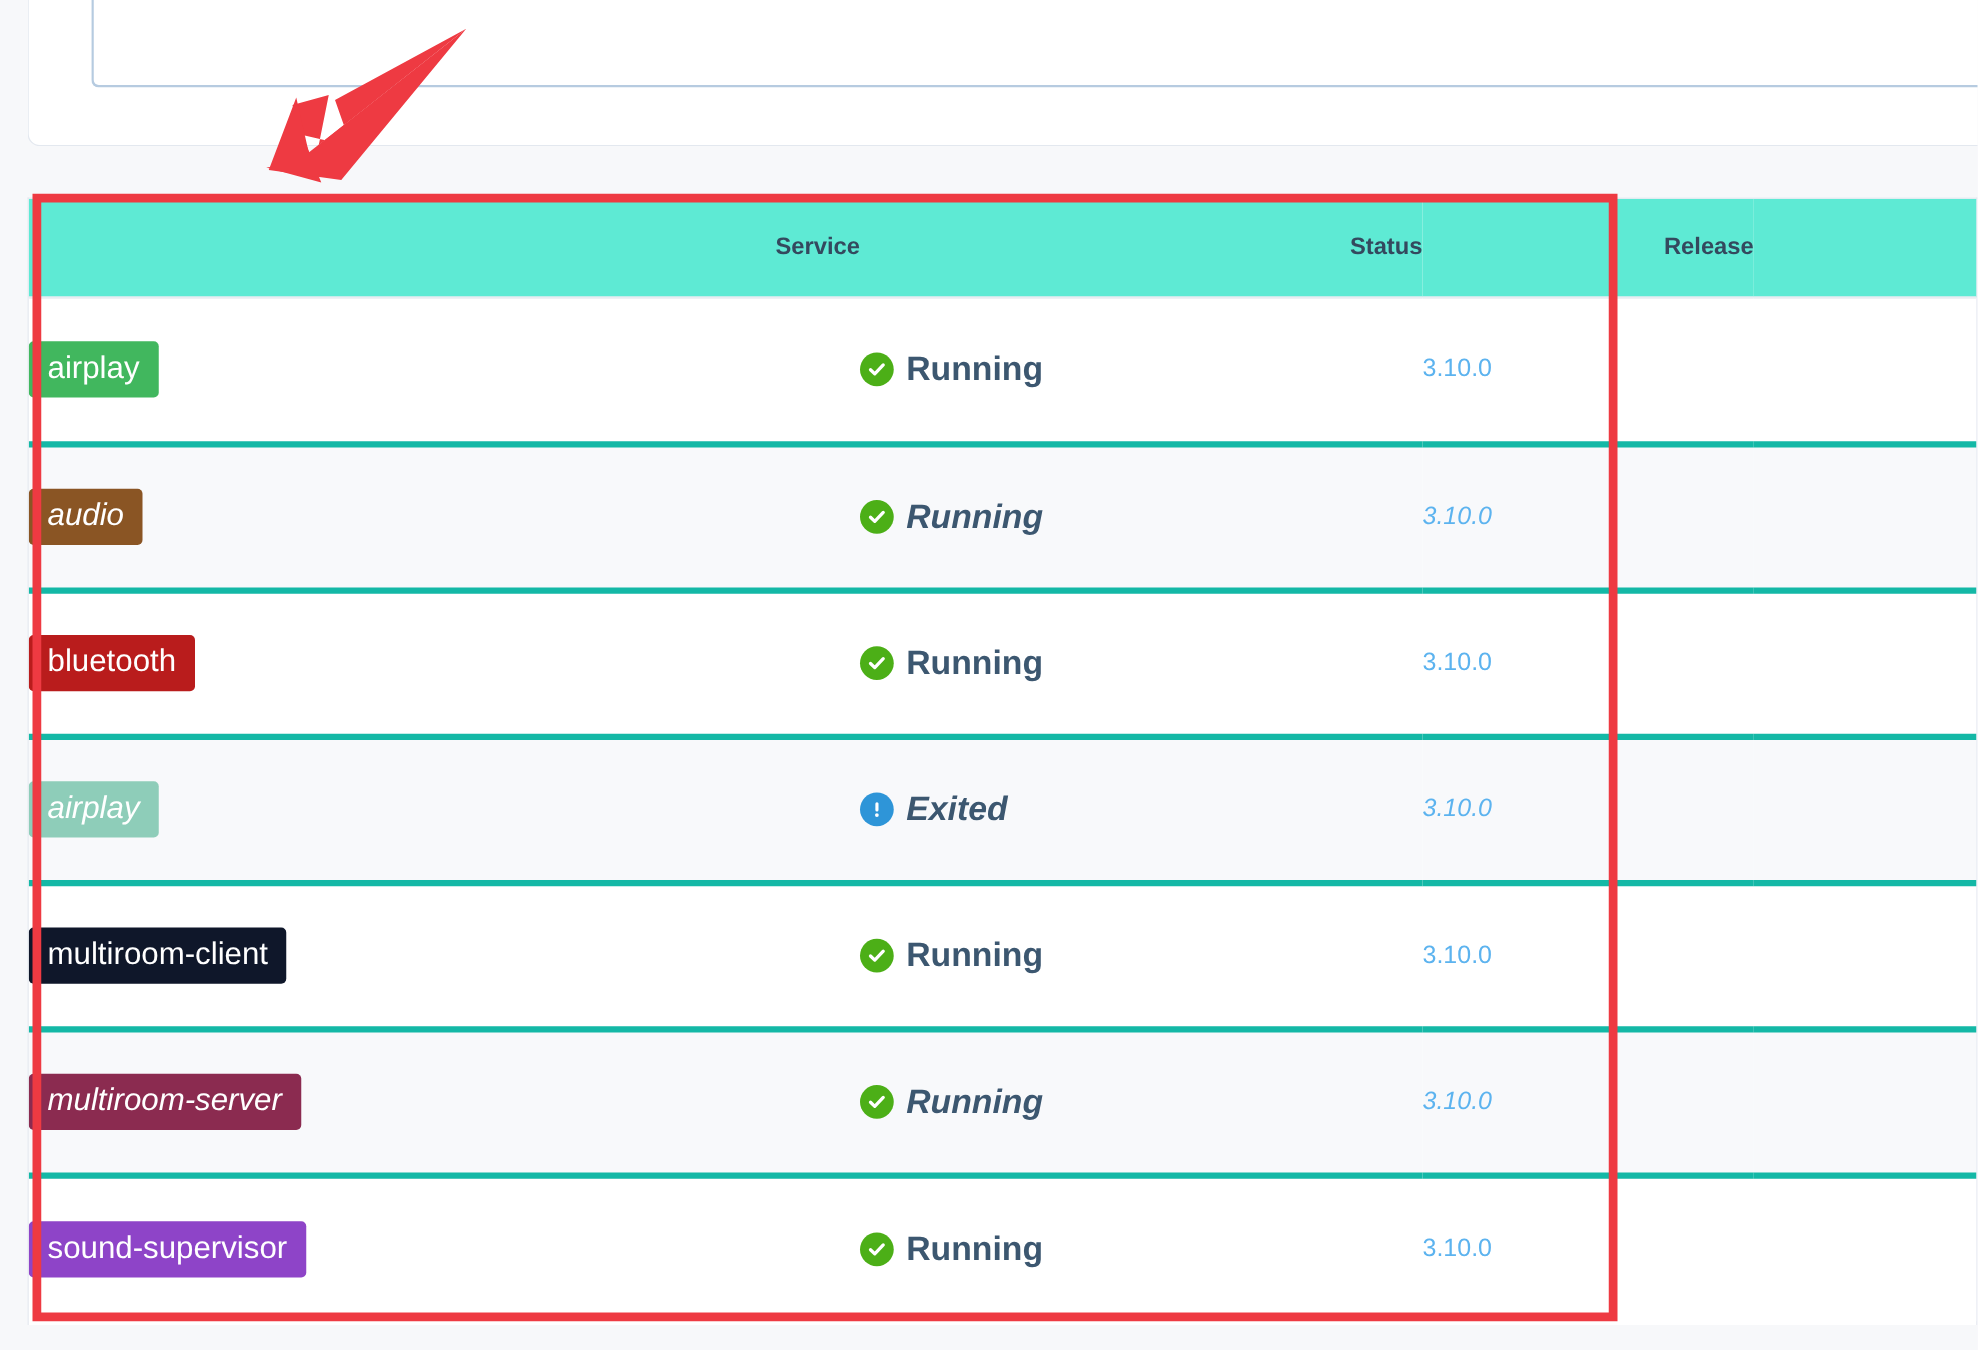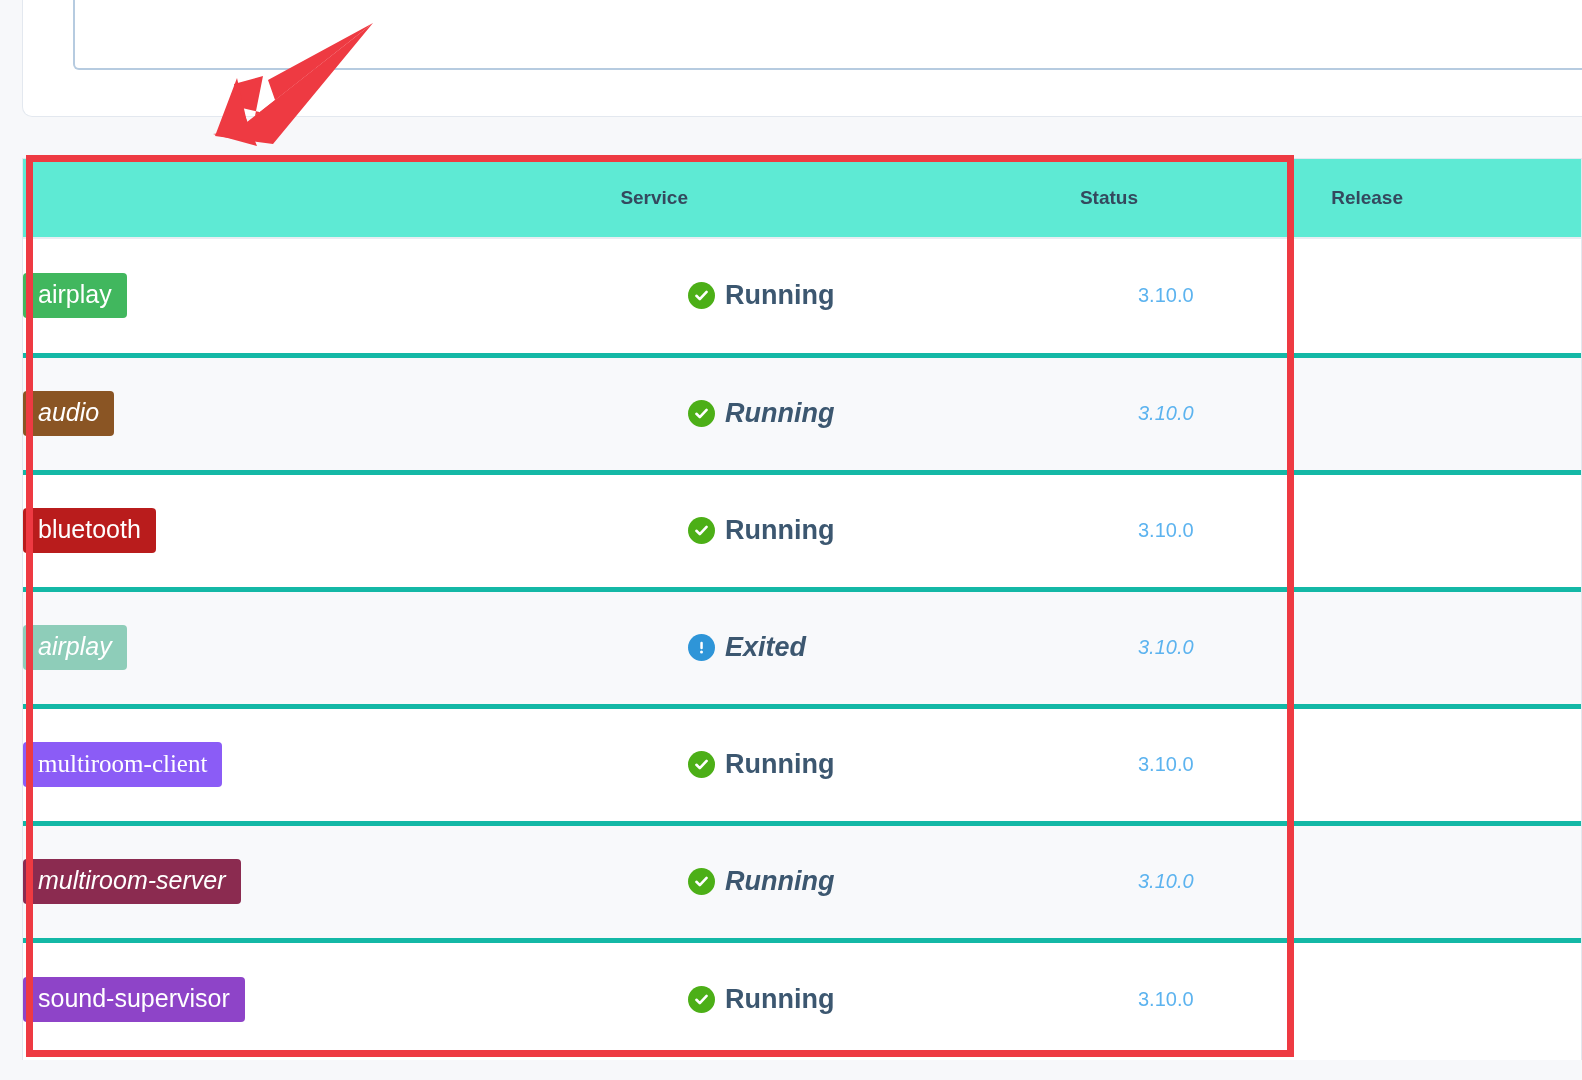--- a/index.html
+++ b/index.html
@@ -238,21 +238,21 @@
                     <circle cx="8.5" cy="13.0" r="1.5" fill="#ffffff"></circle>
                   </svg>
                 </span>
                 <span class="status-text">Exited</span>
               </div>
             </td>
             <td class="cell-release"><a class="release-text">3.10.0</a></td>
             <td></td>
           </tr>
           <tr class="odd">
-            <td class="cell-service"><span class="svc-badge" style="background: #8b5cf6; font-family: Liberation Serif, serif;">multiroom-client</span></td>
+            <td class="cell-service"><span class="svc-badge" style="background: #0f172a;">multiroom-client</span></td>
             <td class="cell-status">
               <div class="status-wrap">
                 <span class="status-icon" style="background: rgb(76, 175, 23);">
                   <svg width="17" height="17" viewBox="0 0 17 17">
                     <path d="M3.4 8.8 L6.8 12.1 L13.6 4.9" stroke="#ffffff" stroke-width="2.6" fill="none" stroke-linecap="round" stroke-linejoin="round"></path>
                   </svg>
                 </span>
                 <span class="status-text">Running</span>
               </div>
             </td>

